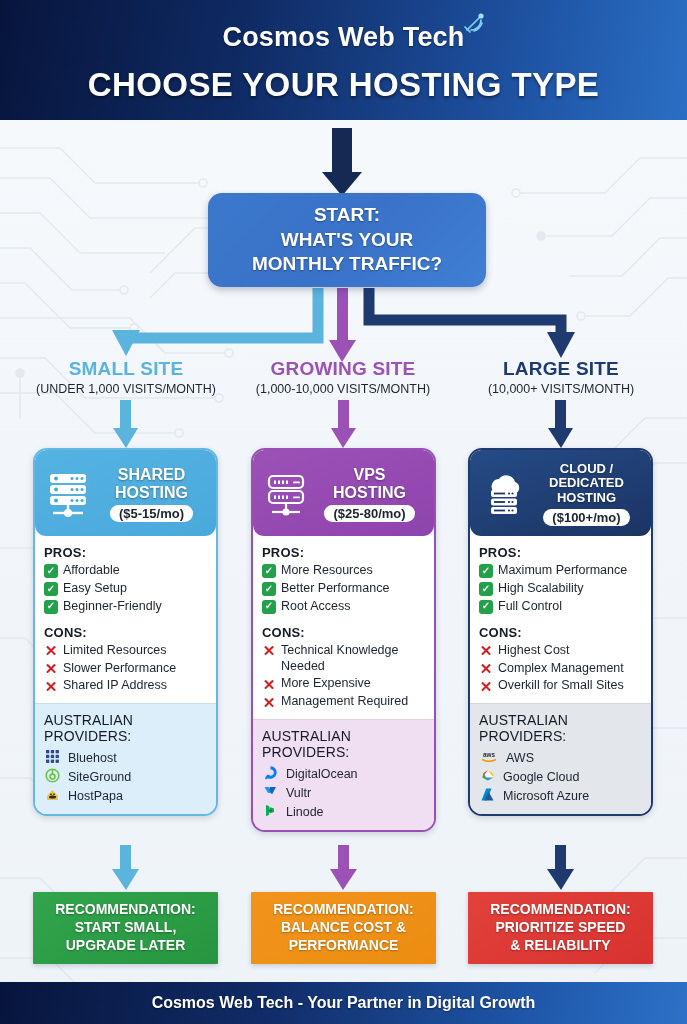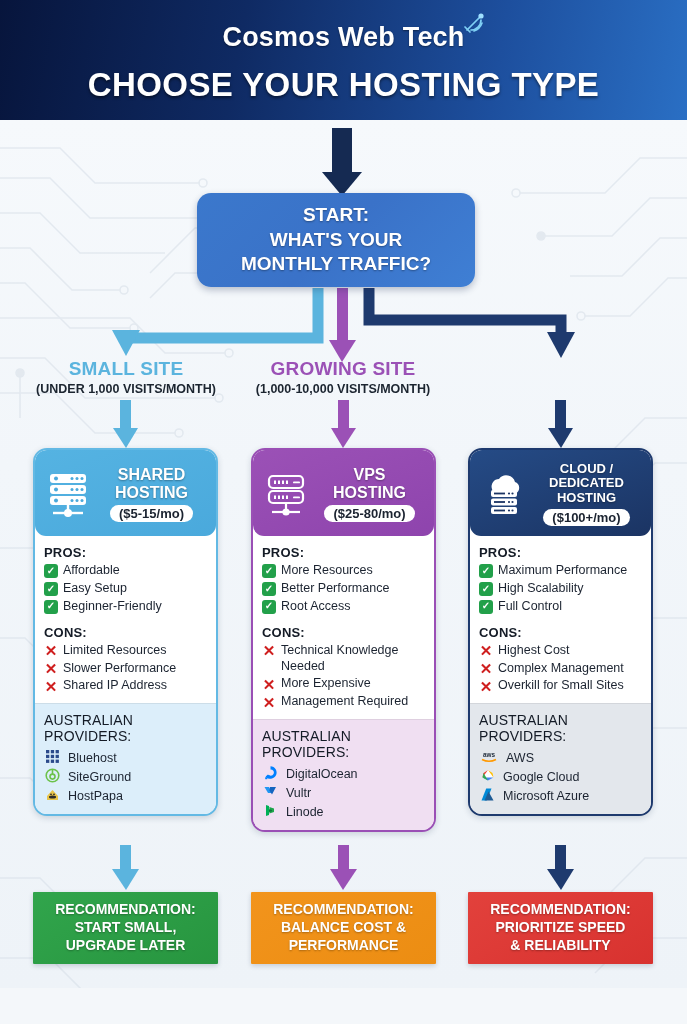--- a/index.html
+++ b/index.html
@@ -54,35 +54,35 @@
     color: #fff; font-size: 16px; font-weight: bold;
     display: flex; align-items: center; justify-content: center;
     text-shadow: 0 1px 2px rgba(0,0,0,.45);
   }
 
   
   .conn { position: absolute; left: 0; top: 0; }
 
   
   .start-box {
-    position: absolute; left: 197px; top: 193px;
+    position: absolute; left: 208px; top: 193px;
     width: 278px; height: 94px;
     background: linear-gradient(135deg,#3b78cc 0%, #3a72c8 50%, #3f7fd4 100%);
     border-radius: 14px;
     box-shadow: 0 3px 7px rgba(20,40,80,.28);
     display: flex; flex-direction: column;
     align-items: center; justify-content: center;
     color: #fff; font-weight: bold; font-size: 19px; line-height: 1.3;
     text-shadow: 0 1px 2px rgba(0,0,0,.35);
   }
 
   
   .branch-label { position: absolute; text-align: center; width: 220px; }
   .branch-title { font-size: 19px; font-weight: bold; letter-spacing: .2px; }
-  .branch-sub { font-size: 12.5px; font-weight: bold; color: #1c2530; margin-top: 2px; }
+  .branch-sub { font-size: 12.5px; font-weight: normal; color: #1c2530; margin-top: 2px; }
 
   
   .card {
     position: absolute;
     width: 185px;
     border-radius: 14px;
     overflow: hidden;
     background: #fff;
     box-shadow: 0 2px 6px rgba(30,50,80,.18);
   }
@@ -304,20 +304,24 @@
   </div>
 
   <div class="branch-label" style="left:16px; top:358px;">
     <div class="branch-title" style="color:#5bb4de">SMALL SITE</div>
     <div class="branch-sub">(UNDER 1,000 VISITS/MONTH)</div>
   </div>
   <div class="branch-label" style="left:233px; top:358px;">
     <div class="branch-title" style="color:#9b51b6">GROWING SITE</div>
     <div class="branch-sub">(1,000-10,000 VISITS/MONTH)</div>
   </div>
+  <div class="branch-label" style="left:451px; top:358px;">
+    <div class="branch-title" style="color:#1e3a6e">LARGE SITE</div>
+    <div class="branch-sub">(10,000+ VISITS/MONTH)</div>
+  </div>
 
   <div class="card c1">
     <div class="card-head">
       <span class="plogo" style="width:42px;height:46px">
         <svg width="42" height="46" viewBox="0 0 42 46">
           <g fill="#fff">
             <rect x="3" y="3" width="36" height="9" rx="3"></rect>
             <rect x="3" y="14" width="36" height="9" rx="3"></rect>
             <rect x="3" y="25" width="36" height="9" rx="3"></rect>
           </g>
@@ -645,14 +649,17 @@
     </div>
   </div>
   <div class="rec r3">
     <div>
       <div>RECOMMENDATION:</div>
       <div>PRIORITIZE SPEED</div>
       <div>&amp; RELIABILITY</div>
     </div>
   </div>
 
+  <div class="footer">
+    <span>Cosmos Web Tech - Your Partner in Digital Growth</span>
+  </div>
 
 </div>
 
 </body></html>

